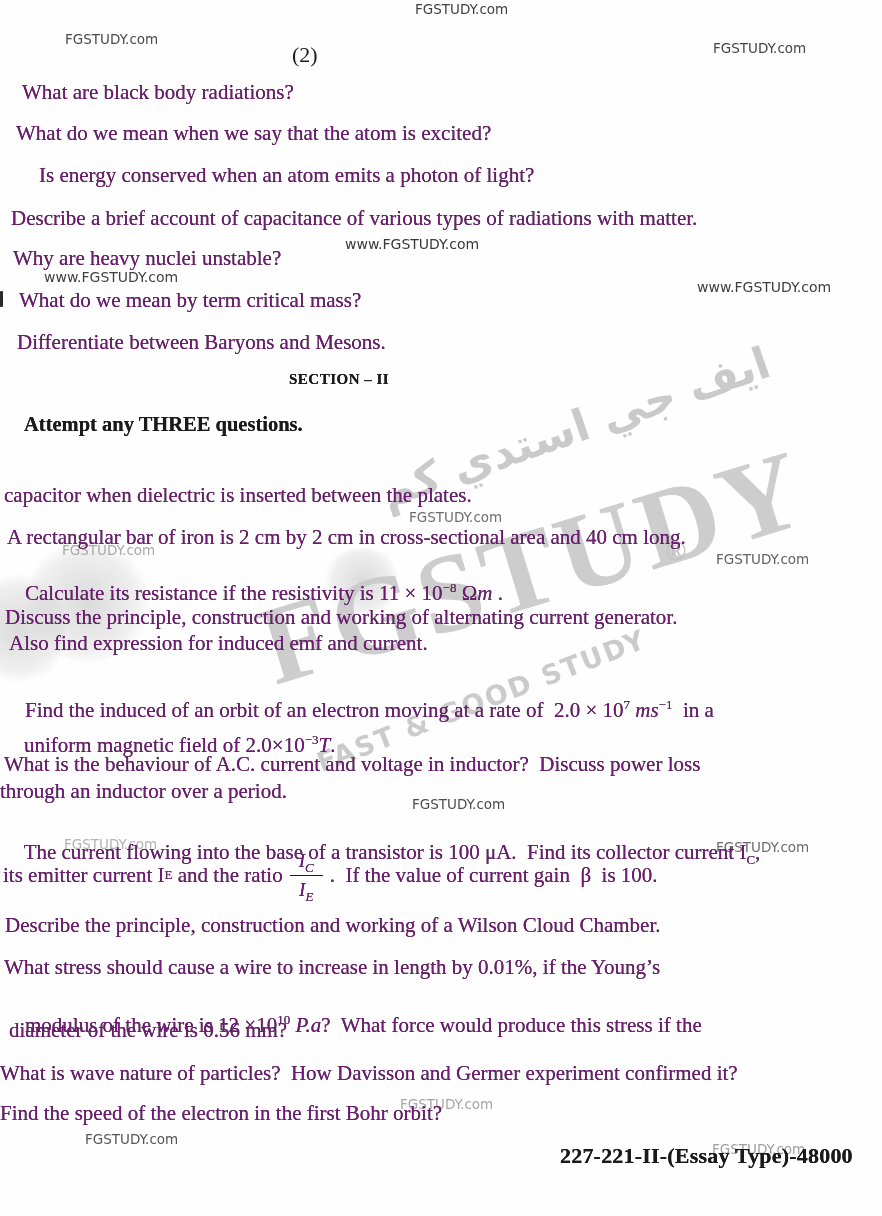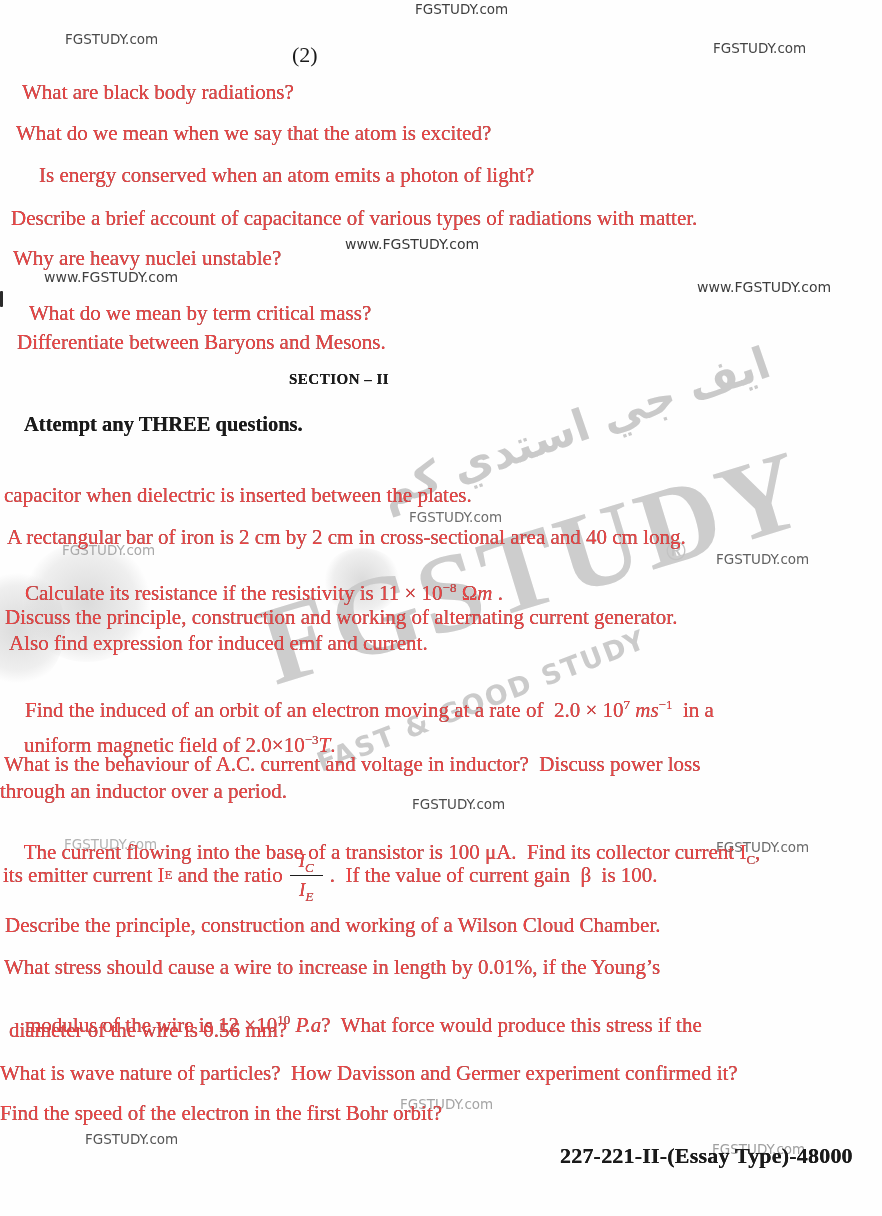--- a/index.html
+++ b/index.html
@@ -1,18 +1,18 @@
 <!DOCTYPE html>
 <html><head>
 <meta charset="utf-8">
 <style>
   html,body{margin:0;padding:0;background:#ffffff;}
   #paper{position:relative;width:882px;height:1216px;background:#fefefe;overflow:hidden;
          font-family:"Liberation Serif", serif;color:#1a1a1a;}
-  .ln{position:absolute;font-size:21px;line-height:1.15;white-space:pre;color:#ef4444;
+  .ln{position:absolute;font-size:21px;line-height:1.15;white-space:pre;color:#701a75;
       text-shadow:0 0 .4px #3a3a3a;}
   .it{font-style:italic;}
   sup{font-size:13px;line-height:0;}
   sub{font-size:13px;line-height:0;}
   .wm{position:absolute;font-family:"DejaVu Sans", sans-serif;font-size:13.5px;white-space:pre;}
   .pagenum{position:absolute;font-size:22px;}
   .heading{position:absolute;font-size:15px;font-weight:bold;letter-spacing:.5px;white-space:pre;
            text-shadow:0 0 .5px #222;}
   .instr{position:absolute;font-size:20.5px;font-weight:bold;white-space:pre;text-shadow:0 0 .5px #222;}
   .footer-code{position:absolute;font-size:22px;font-weight:bold;white-space:pre;letter-spacing:.2px;
@@ -70,21 +70,21 @@
 
   <div class="pagenum z1" style="left:292px;top:42px;">(2)</div>
 
   <div class="tick"></div>
 
   <div class="ln z1" style="left:22px;top:80px;">What are black body radiations?</div>
   <div class="ln z1" style="left:16px;top:121px;">What do we mean when we say that the atom is excited?</div>
   <div class="ln z1" style="left:7px;top:163px;margin-left:32px;">Is energy conserved when an atom emits a photon of light?</div>
   <div class="ln z1" style="left:11px;top:206px;">Describe a brief account of capacitance of various types of radiations with matter.</div>
   <div class="ln z1" style="left:13px;top:246px;">Why are heavy nuclei unstable?</div>
-  <div class="ln z1" style="left:19px;top:301px;margin-left:10px;">What do we mean by term critical mass?</div>
+  <div class="ln z1" style="left:19px;top:288px;">What do we mean by term critical mass?</div>
   <div class="ln z1" style="left:17px;top:330px;">Differentiate between Baryons and Mesons.</div>
 
   <div class="heading z1" style="left:289px;top:371px;">SECTION – II</div>
   <div class="instr z1" style="left:24px;top:413px;">Attempt any THREE questions.</div>
 
   <div class="ln z1" style="left:4px;top:483px;">capacitor when dielectric is inserted between the plates.</div>
 
   <div class="ln z1" style="left:7px;top:525px;">A rectangular bar of iron is 2 cm by 2 cm in cross-sectional area and 40 cm long.</div>
   <div class="ln z1" style="left:4px;top:557px;">
     <span>Calculate its resistance if the resistivity is </span><span>11 × 10</span><sup>−8</sup><span> Ω</span><span class="it">m</span><span> .</span>

